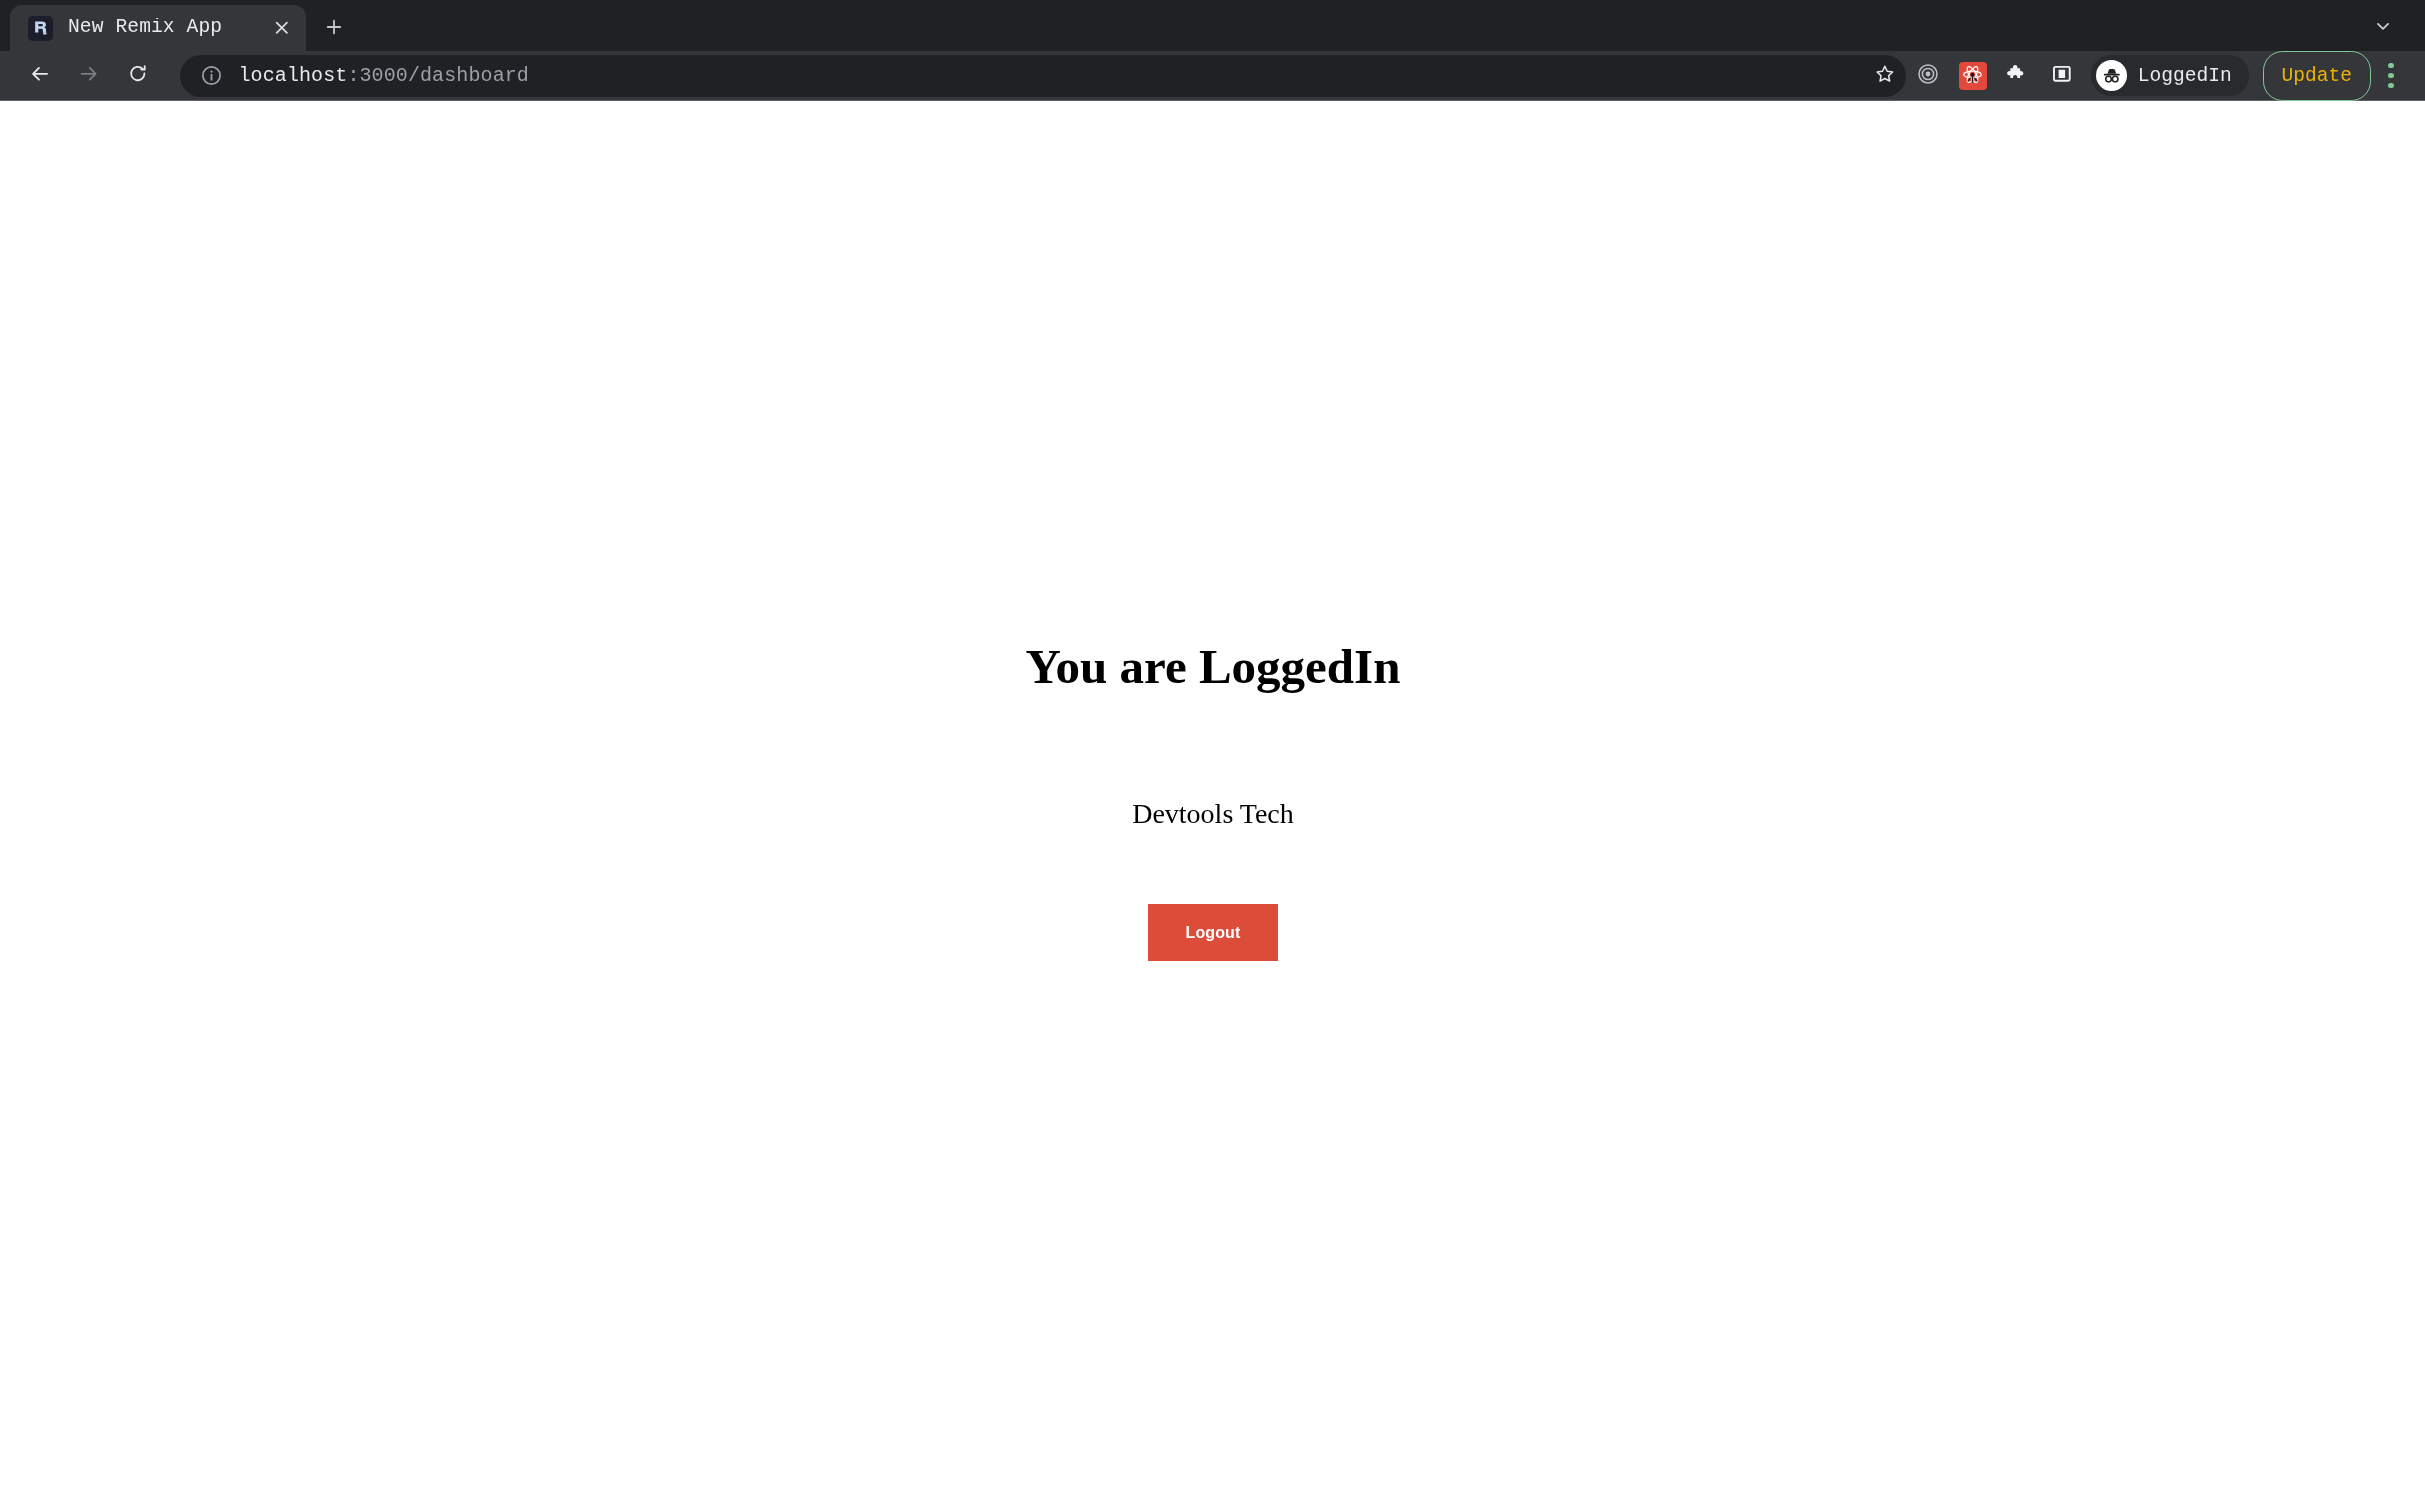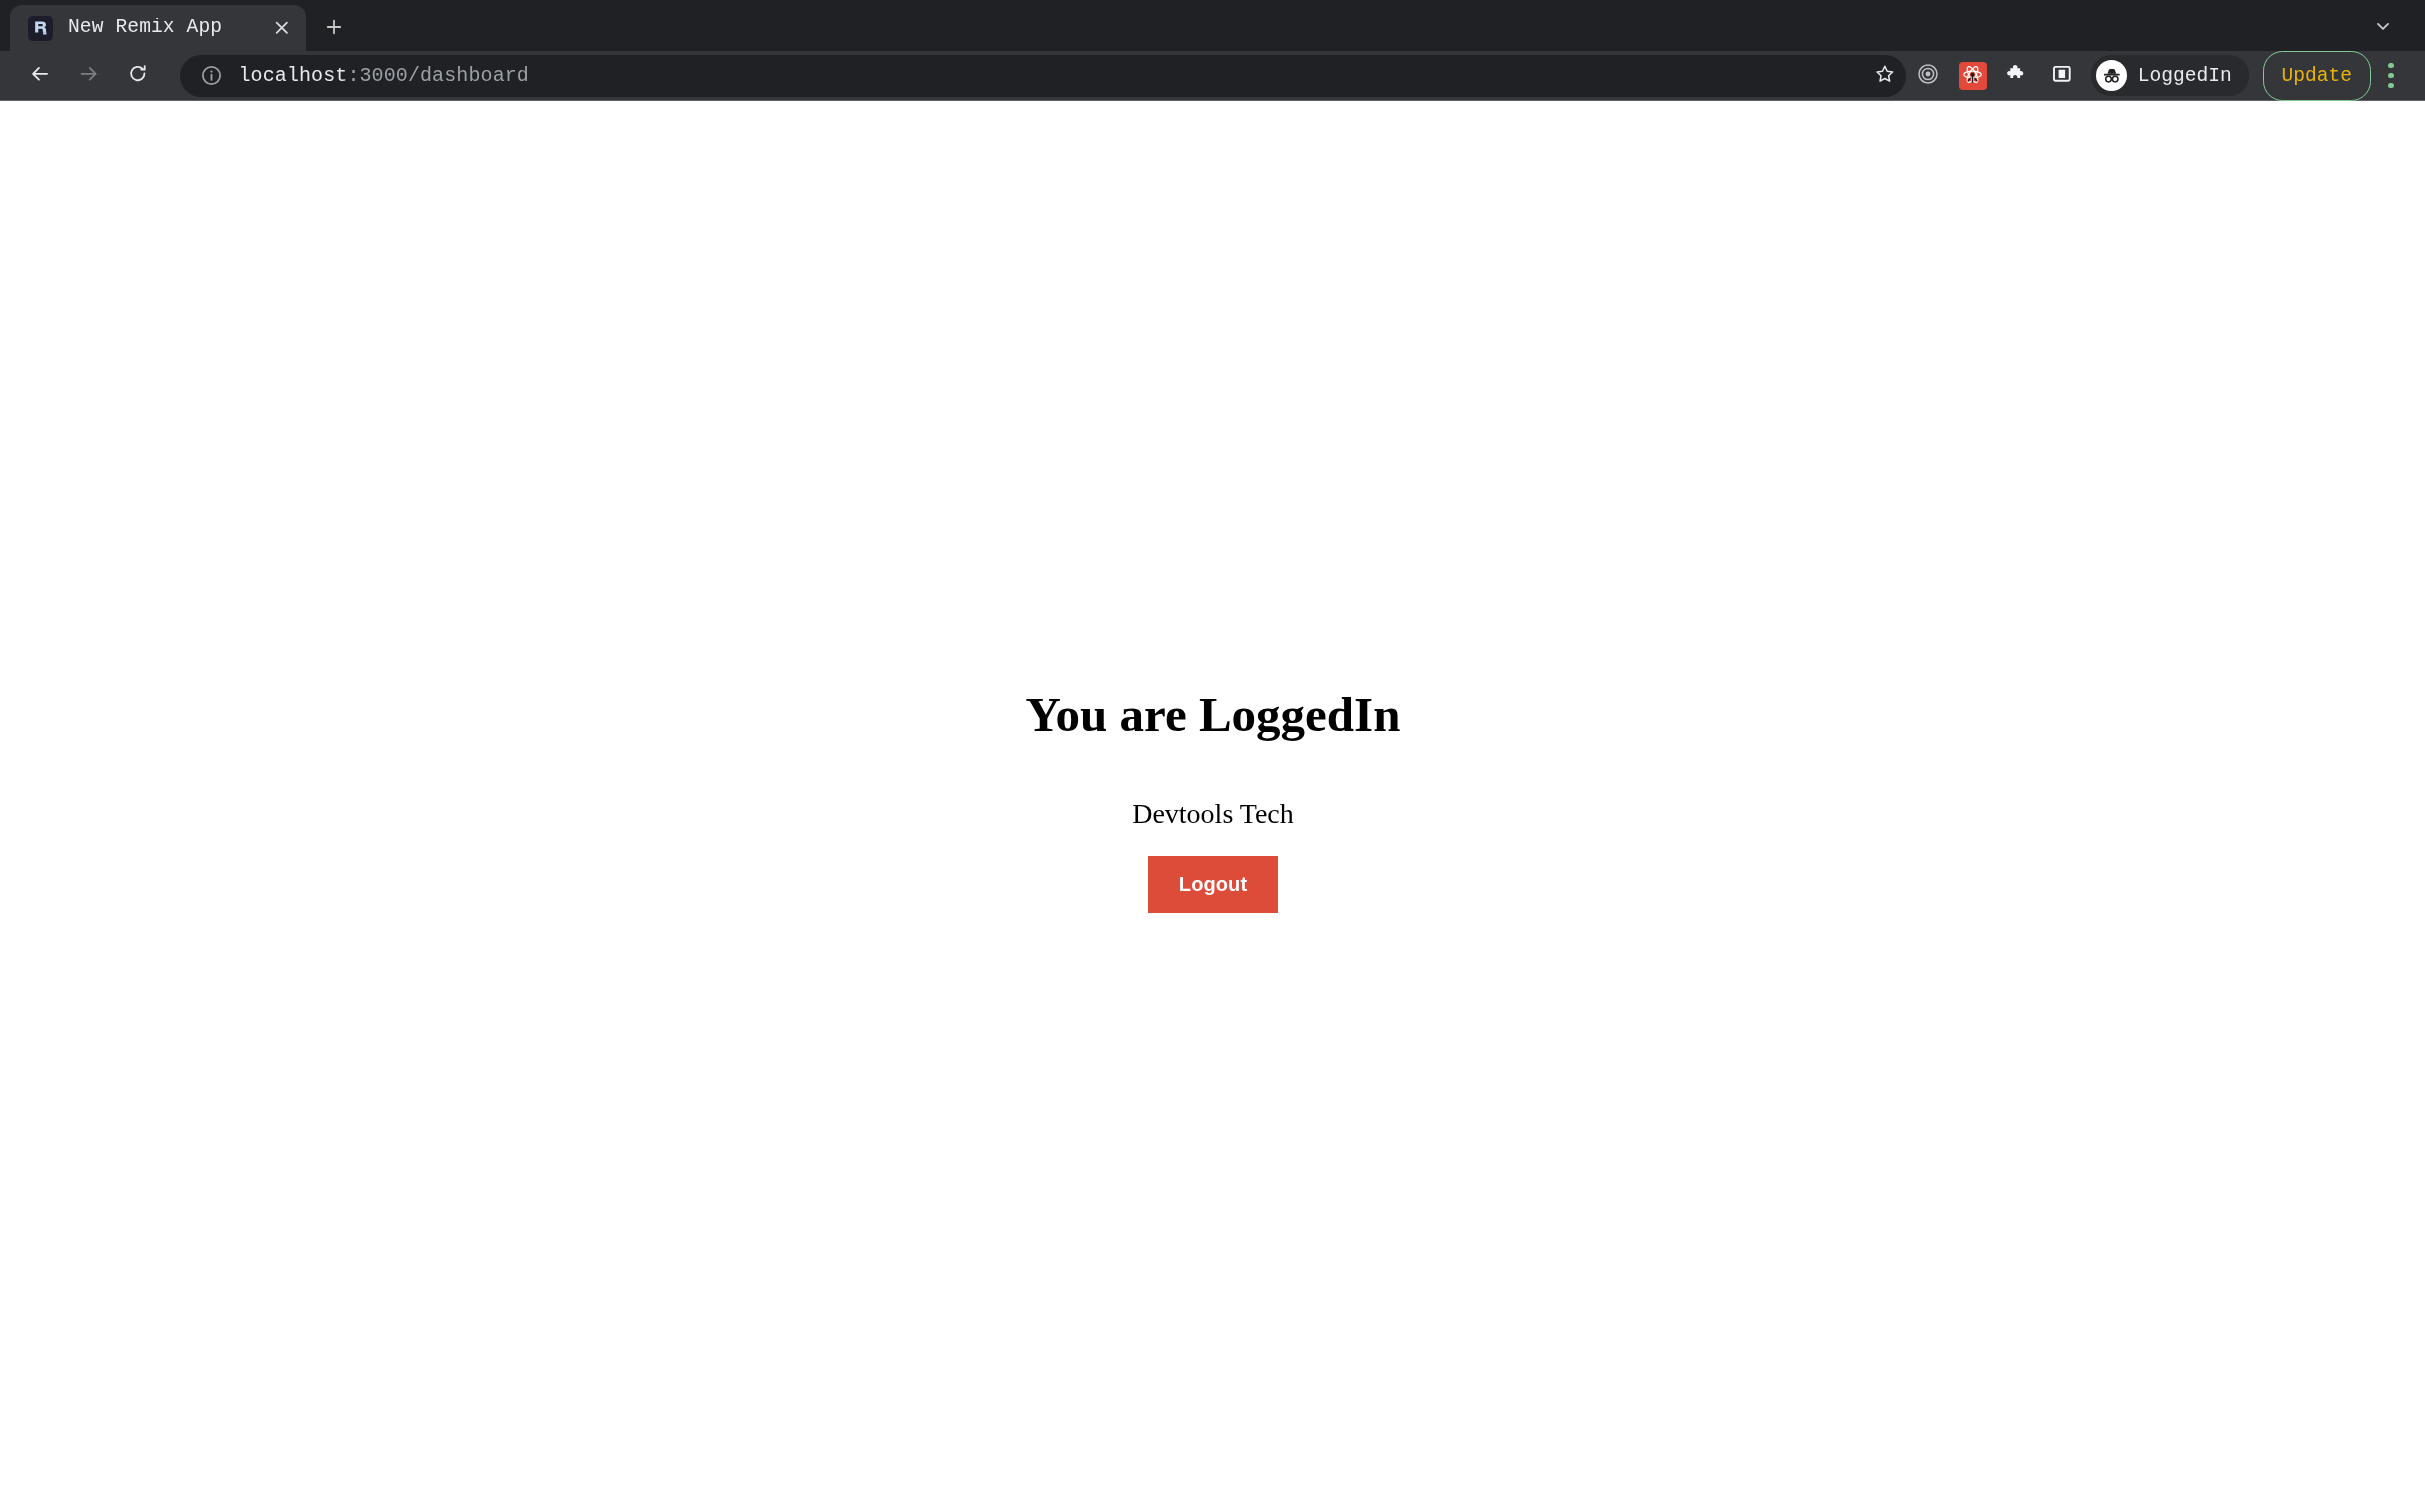--- a/index.html
+++ b/index.html
@@ -262,20 +262,21 @@
     position: absolute;
     left: 0;
     right: 0;
     top: 0;
     bottom: 0;
     display: flex;
     flex-direction: column;
     align-items: center;
     justify-content: center;
     padding-bottom: 6.8px;
+    gap: 48px;
   }
   .page-heading {
     font-family: "Liberation Serif", "DejaVu Serif", serif;
     font-weight: bold;
     font-size: 49px;
     line-height: 1.1;
     color: #000000;
     margin: 0;
     text-align: center;
   }
@@ -288,21 +289,21 @@
     text-align: center;
   }
   .logout-btn {
     margin-top: 26px;
     width: 130px;
     height: 57px;
     background: #dd4b39;
     color: #ffffff;
     border: none;
     font-family: "Liberation Sans", sans-serif;
-    font-size: 20px;
+    font-size: 16px;
     font-weight: bold;
     display: flex;
     align-items: center;
     justify-content: center;
     padding: 0;
     border-radius: 0;
     letter-spacing: 0.1px;
   }
 </style>
 </head>

